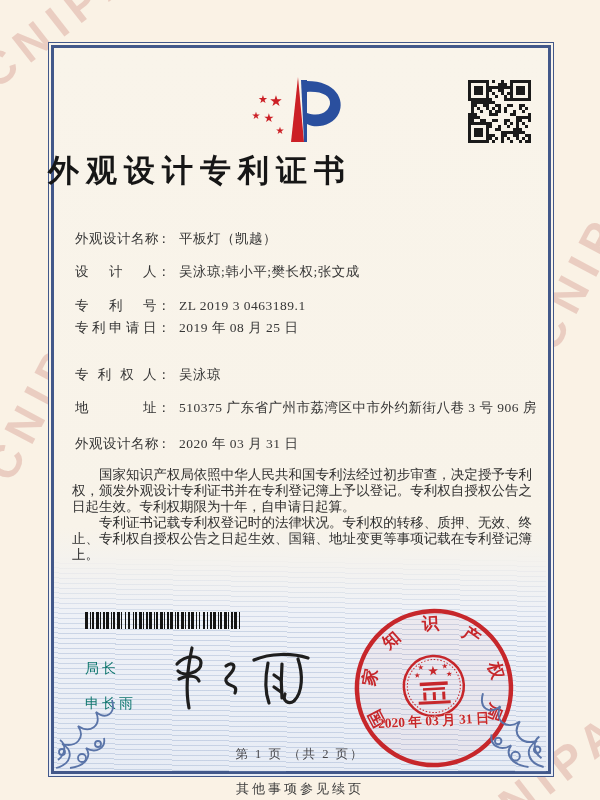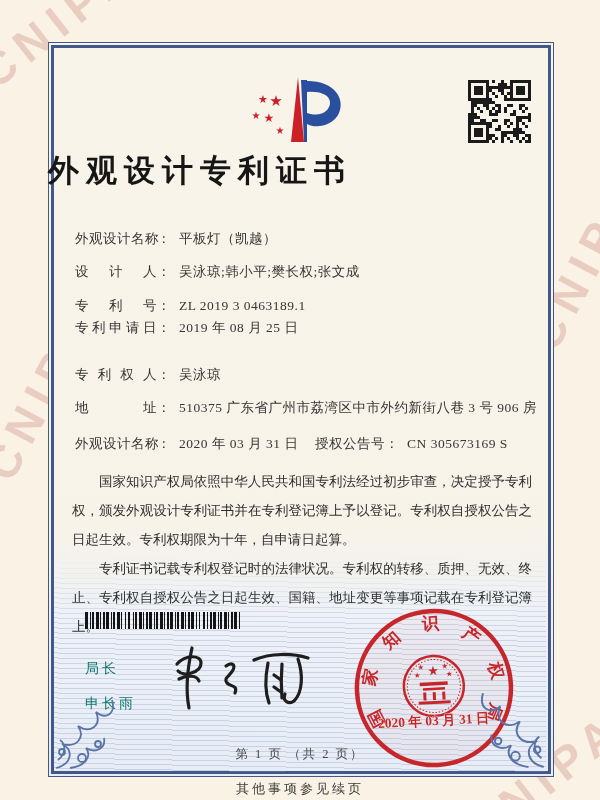--- a/index.html
+++ b/index.html
@@ -28,21 +28,21 @@
   .logo{position:absolute;left:252px;top:74px;width:94px;height:76px;}
   .qr{position:absolute;left:468px;top:80px;width:63px;height:63px;}
   .title{position:absolute;left:48px;top:150px;width:504px;text-align:left;
          font-size:31px;font-weight:bold;letter-spacing:7px;color:#161616;}
   .row{position:absolute;left:75px;right:58px;font-size:13.5px;color:#363636;letter-spacing:0.5px;white-space:nowrap;}
   .flabel{display:inline-block;width:82px;text-align:justify;text-align-last:justify;vertical-align:bottom;}
   .colon{margin-right:8px;}
   .r0{top:230px;} .r1{top:263px;} .r2{top:297px;} .r3{top:319px;}
   .r4{top:366px;} .r5{top:399px;} .r6{top:435px;}
   .cell2{position:absolute;left:240px;top:0;}
-  .body{position:absolute;left:72px;top:467px;width:460px;font-size:13.5px;line-height:29px;
+  .body{position:absolute;left:72px;top:467px;width:460px;font-size:13.5px;line-height:16px;
         text-align:justify;color:#2f2f2f;}
   .body p{margin:0;text-indent:2em;}
   .barcode{position:absolute;left:85px;top:612px;width:156px;height:17px;display:flex;align-items:stretch;overflow:hidden;}
   .barcode div{background:#141414;}
   .signer{position:absolute;left:85px;top:660px;font-size:14px;letter-spacing:3px;color:#0f766e;}
   .signer .name{margin-top:17px;}
   .sig{position:absolute;left:168px;top:642px;width:162px;height:72px;}
   .seal{position:absolute;left:352px;top:606px;width:166px;height:166px;transform:rotate(-3deg);
         mix-blend-mode:multiply;opacity:0.93;}
   .orn{position:absolute;z-index:2;}
@@ -331,23 +331,20 @@
     <div class="row r4">
       <span class="flabel">专利权人</span><span class="colon">：</span><span>吴泳琼</span>
     </div>
     <div class="row r5">
       <span class="flabel">地址</span><span class="colon">：</span><span>510375 广东省广州市荔湾区中市外约新街八巷 3 号 906 房</span>
     </div>
     <div class="row r6">
       <span>
         <span class="flabel">外观设计名称</span><span class="colon">：</span><span>2020 年 03 月 31 日</span>
       </span>
-      <span class="cell2">
-        <span>授权公告号</span><span class="colon">：</span><span>CN 305673169 S</span>
-      </span>
     </div>
 
     <div class="body">
       <p>国家知识产权局依照中华人民共和国专利法经过初步审查，决定授予专利权，颁发外观设计专利证书并在专利登记簿上予以登记。专利权自授权公告之日起生效。专利权期限为十年，自申请日起算。</p>
       <p>专利证书记载专利权登记时的法律状况。专利权的转移、质押、无效、终止、专利权自授权公告之日起生效、国籍、地址变更等事项记载在专利登记簿上。</p>
     </div>
 
     <div class="barcode" id="barcode">
         <div style="width:4.35px;margin-right:2.2px"></div>
         <div style="width:1.45px;margin-right:1.1px"></div>

